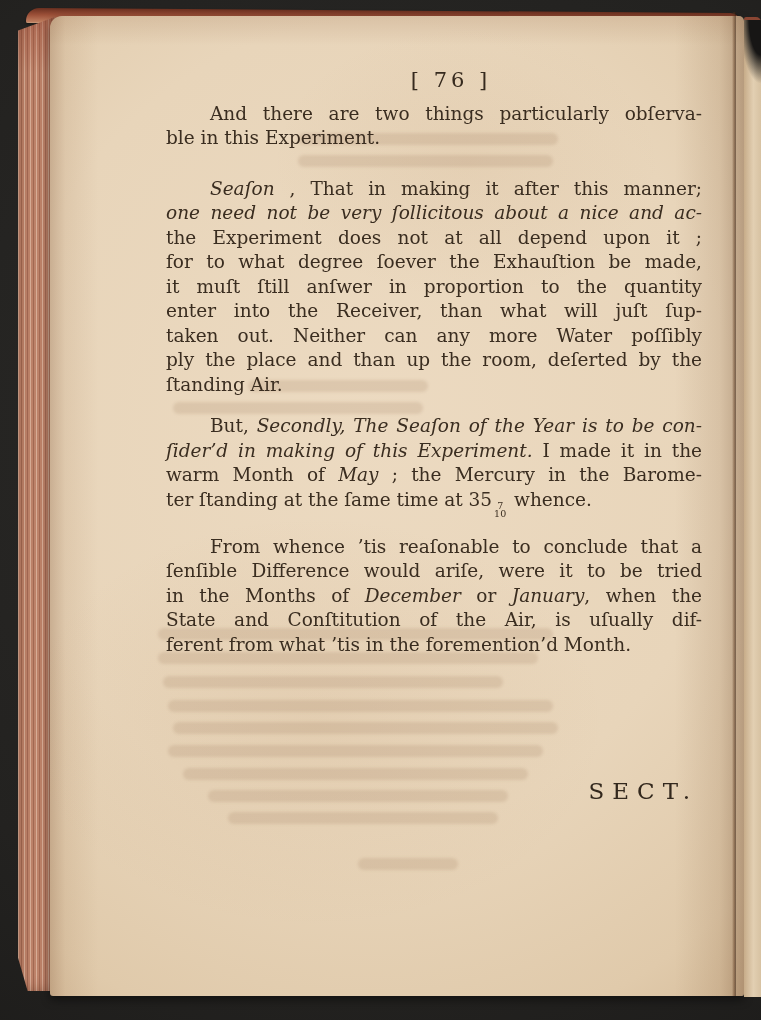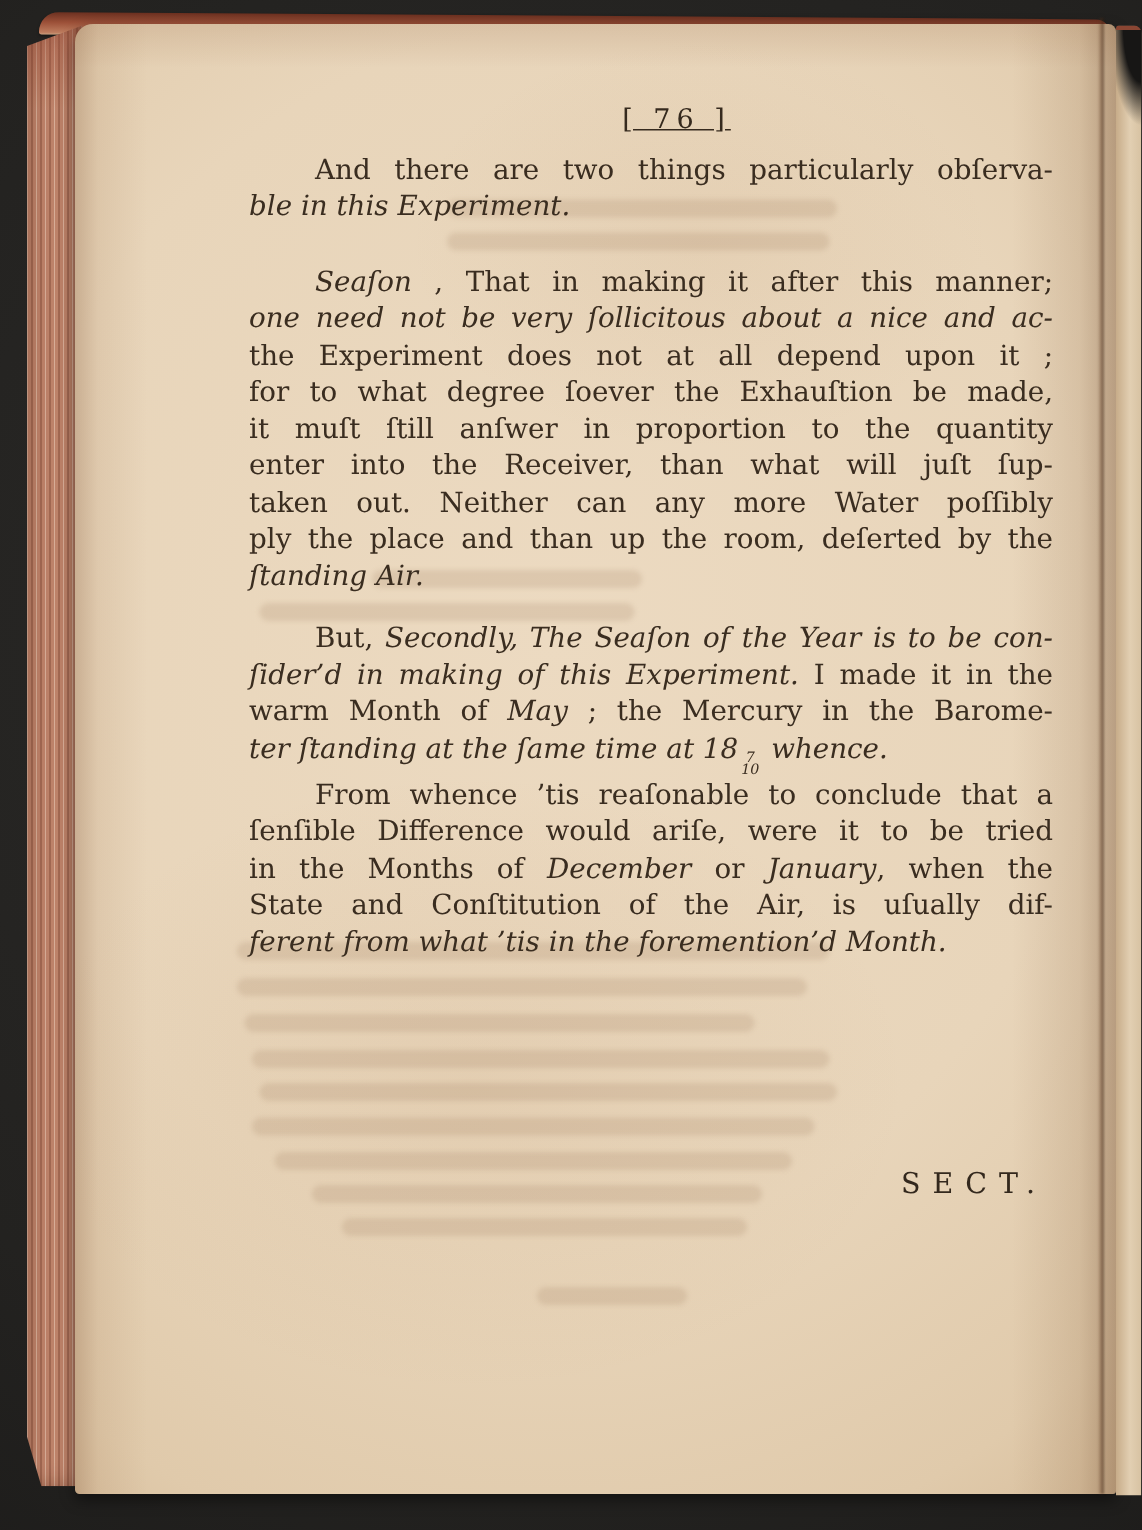--- a/index.html
+++ b/index.html
@@ -62,37 +62,37 @@
   }
 
   
   .text-block{
     position:absolute;left:116px;top:52px;width:536px;
     color:#3a2d20;font-size:18.5px;line-height:24.5px;
     text-rendering:optimizeLegibility;
   }
   .page-number{
     text-align:center;margin-left:34px;margin-bottom:9px;
-    font-size:18px;letter-spacing:4px;color:#362a1e;text-decoration:underline;
+    font-size:21px;letter-spacing:4px;color:#362a1e;
   }
   .para{margin:0;}
   #text-paragraphs .para:nth-child(2){margin-top:26px;}
   #text-paragraphs .para:nth-child(3){margin-top:17px;}
-  #text-paragraphs .para:nth-child(4){margin-top:0;}
+  #text-paragraphs .para:nth-child(4){margin-top:16px;}
   .line{text-align:justify;text-align-last:justify;}
-  .line.last{text-align-last:left;font-style:italic;}
+  .line.last{text-align-last:left;}
   .line.indent{text-indent:44px;}
   .it{font-style:italic;}
   .frac{
     display:inline-flex;flex-direction:column;align-items:center;
     font-size:9.5px;line-height:8.5px;vertical-align:-3px;margin:0 2px;
   }
   .catchword{
     position:absolute;right:46px;top:762px;
-    font-size:19px;letter-spacing:8px;color:#33281d;
+    font-size:23px;letter-spacing:8px;color:#33281d;
   }
 
   
   .ghost{
     position:absolute;height:12px;border-radius:6px;
     background:rgba(146,108,74,.16);filter:blur(1.7px);
   }
 </style>
 </head>
 <body>
@@ -135,21 +135,21 @@
             <div class="line"><span>it muſt ſtill anſwer in proportion to the quantity</span></div>
             <div class="line"><span>enter into the Receiver, than what will juſt ſup-</span></div>
             <div class="line"><span>taken out.  Neither can any more Water poſſibly</span></div>
             <div class="line"><span>ply the place and than up the room, deſerted by the</span></div>
             <div class="line last"><span>ſtanding Air.</span></div>
           </div>
           <div class="para">
             <div class="line indent"><span>But, </span><span class="it">Secondly, The Seaſon of the Year is to be con-</span></div>
             <div class="line"><span class="it">ſider’d in making of this Experiment.</span><span>  I made it in the</span></div>
             <div class="line"><span>warm Month of </span><span class="it">May</span><span> ; the Mercury in the Barome-</span></div>
-            <div class="line last"><span>ter ſtanding at the ſame time at 18</span><span class="frac">
+            <div class="line last"><span>ter ſtanding at the ſame time at 35</span><span class="frac">
                 <span>7</span>
                 <span>10</span>
               </span><span> whence.</span></div>
           </div>
           <div class="para">
             <div class="line indent"><span>From whence ’tis reaſonable to conclude that a</span></div>
             <div class="line"><span>ſenſible Difference would ariſe, were it to be tried</span></div>
             <div class="line"><span>in the Months of </span><span class="it">December</span><span> or </span><span class="it">January</span><span>, when the</span></div>
             <div class="line"><span>State and Conſtitution of the Air, is uſually dif-</span></div>
             <div class="line last"><span>ferent from what ’tis in the foremention’d Month.</span></div>

